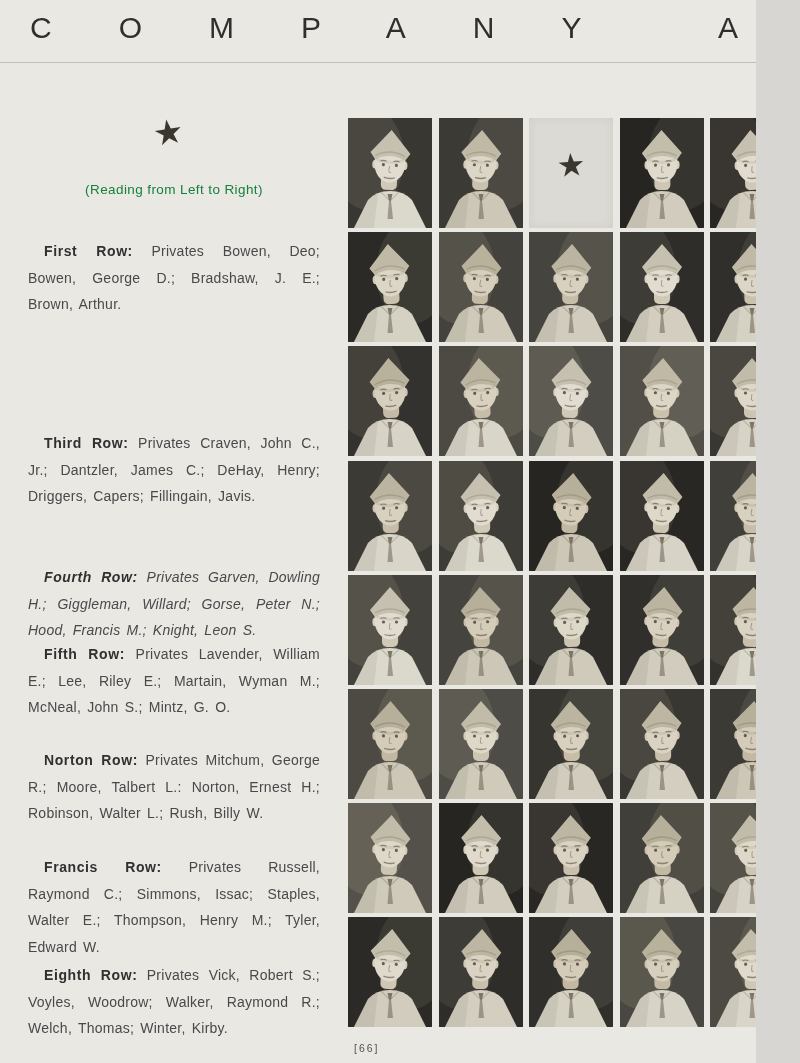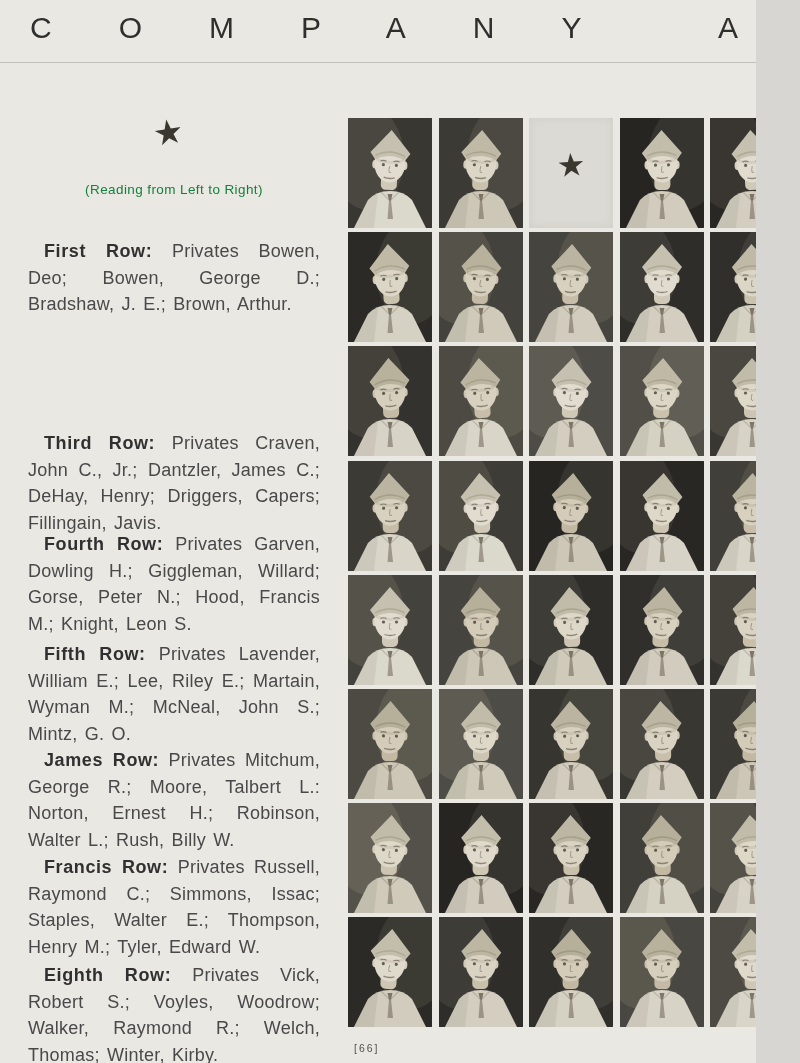--- a/index.html
+++ b/index.html
@@ -34,26 +34,26 @@
     font-size:34px;color:#3a372f;
     transform:rotate(-9deg);
   }
   .reading-note{
     position:absolute;left:28px;top:182px;width:292px;
     text-align:center;font-size:13.5px;color:#15803d;
     letter-spacing:0.4px;
   }
   .para{
     position:absolute;left:28px;width:292px;
-    font-size:18px;line-height:26.5px;color:#49494a;
+    font-size:14px;line-height:26.5px;color:#49494a;
     text-align:justify;text-align-last:left;
     text-indent:16px;word-spacing:2px;letter-spacing:0.25px;
   }
   .para b{color:#303030;letter-spacing:0.6px;}
-  .p0{top:238px;} .p1{top:324px;} .p2{top:430px;} .p3{top:531px;}
+  .p0{top:238px;} .p1{top:324px;} .p2{top:430px;} .p3{top:564px;font-style:italic;}
   .p4{top:641px;} .p5{top:747px;} .p6{top:854px;} .p7{top:962px;}
   
   .grid{position:absolute;left:0;top:0;width:800px;height:1063px;}
   .cell{
     position:absolute;width:84px;height:110px;
     background:#35332f;border-radius:1px;overflow:hidden;
   }
   .cell svg{display:block;}
   .star-cell{
     background:#dcdad4;
@@ -93,21 +93,21 @@
   </div>
   <div class="para p3">
     <b>Fourth Row:</b>
     <span>Privates Garven, Dowling H.; Giggleman, Willard; Gorse, Peter N.; Hood, Francis M.; Knight, Leon S.</span>
   </div>
   <div class="para p4">
     <b>Fifth Row:</b>
     <span>Privates Lavender, William E.; Lee, Riley E.; Martain, Wyman M.; McNeal, John S.; Mintz, G. O.</span>
   </div>
   <div class="para p5">
-    <b>James Row:</b>
+    <b>Norton Row:</b>
     <span>Privates Mitchum, George R.; Moore, Talbert L.: Norton, Ernest H.; Robinson, Walter L.; Rush, Billy W.</span>
   </div>
   <div class="para p6">
     <b>Francis Row:</b>
     <span>Privates Russell, Raymond C.; Simmons, Issac; Staples, Walter E.; Thompson, Henry M.; Tyler, Edward W.</span>
   </div>
   <div class="para p7">
     <b>Eighth Row:</b>
     <span>Privates Vick, Robert S.; Voyles, Woodrow; Walker, Raymond R.; Welch, Thomas; Winter, Kirby.</span>
   </div>

